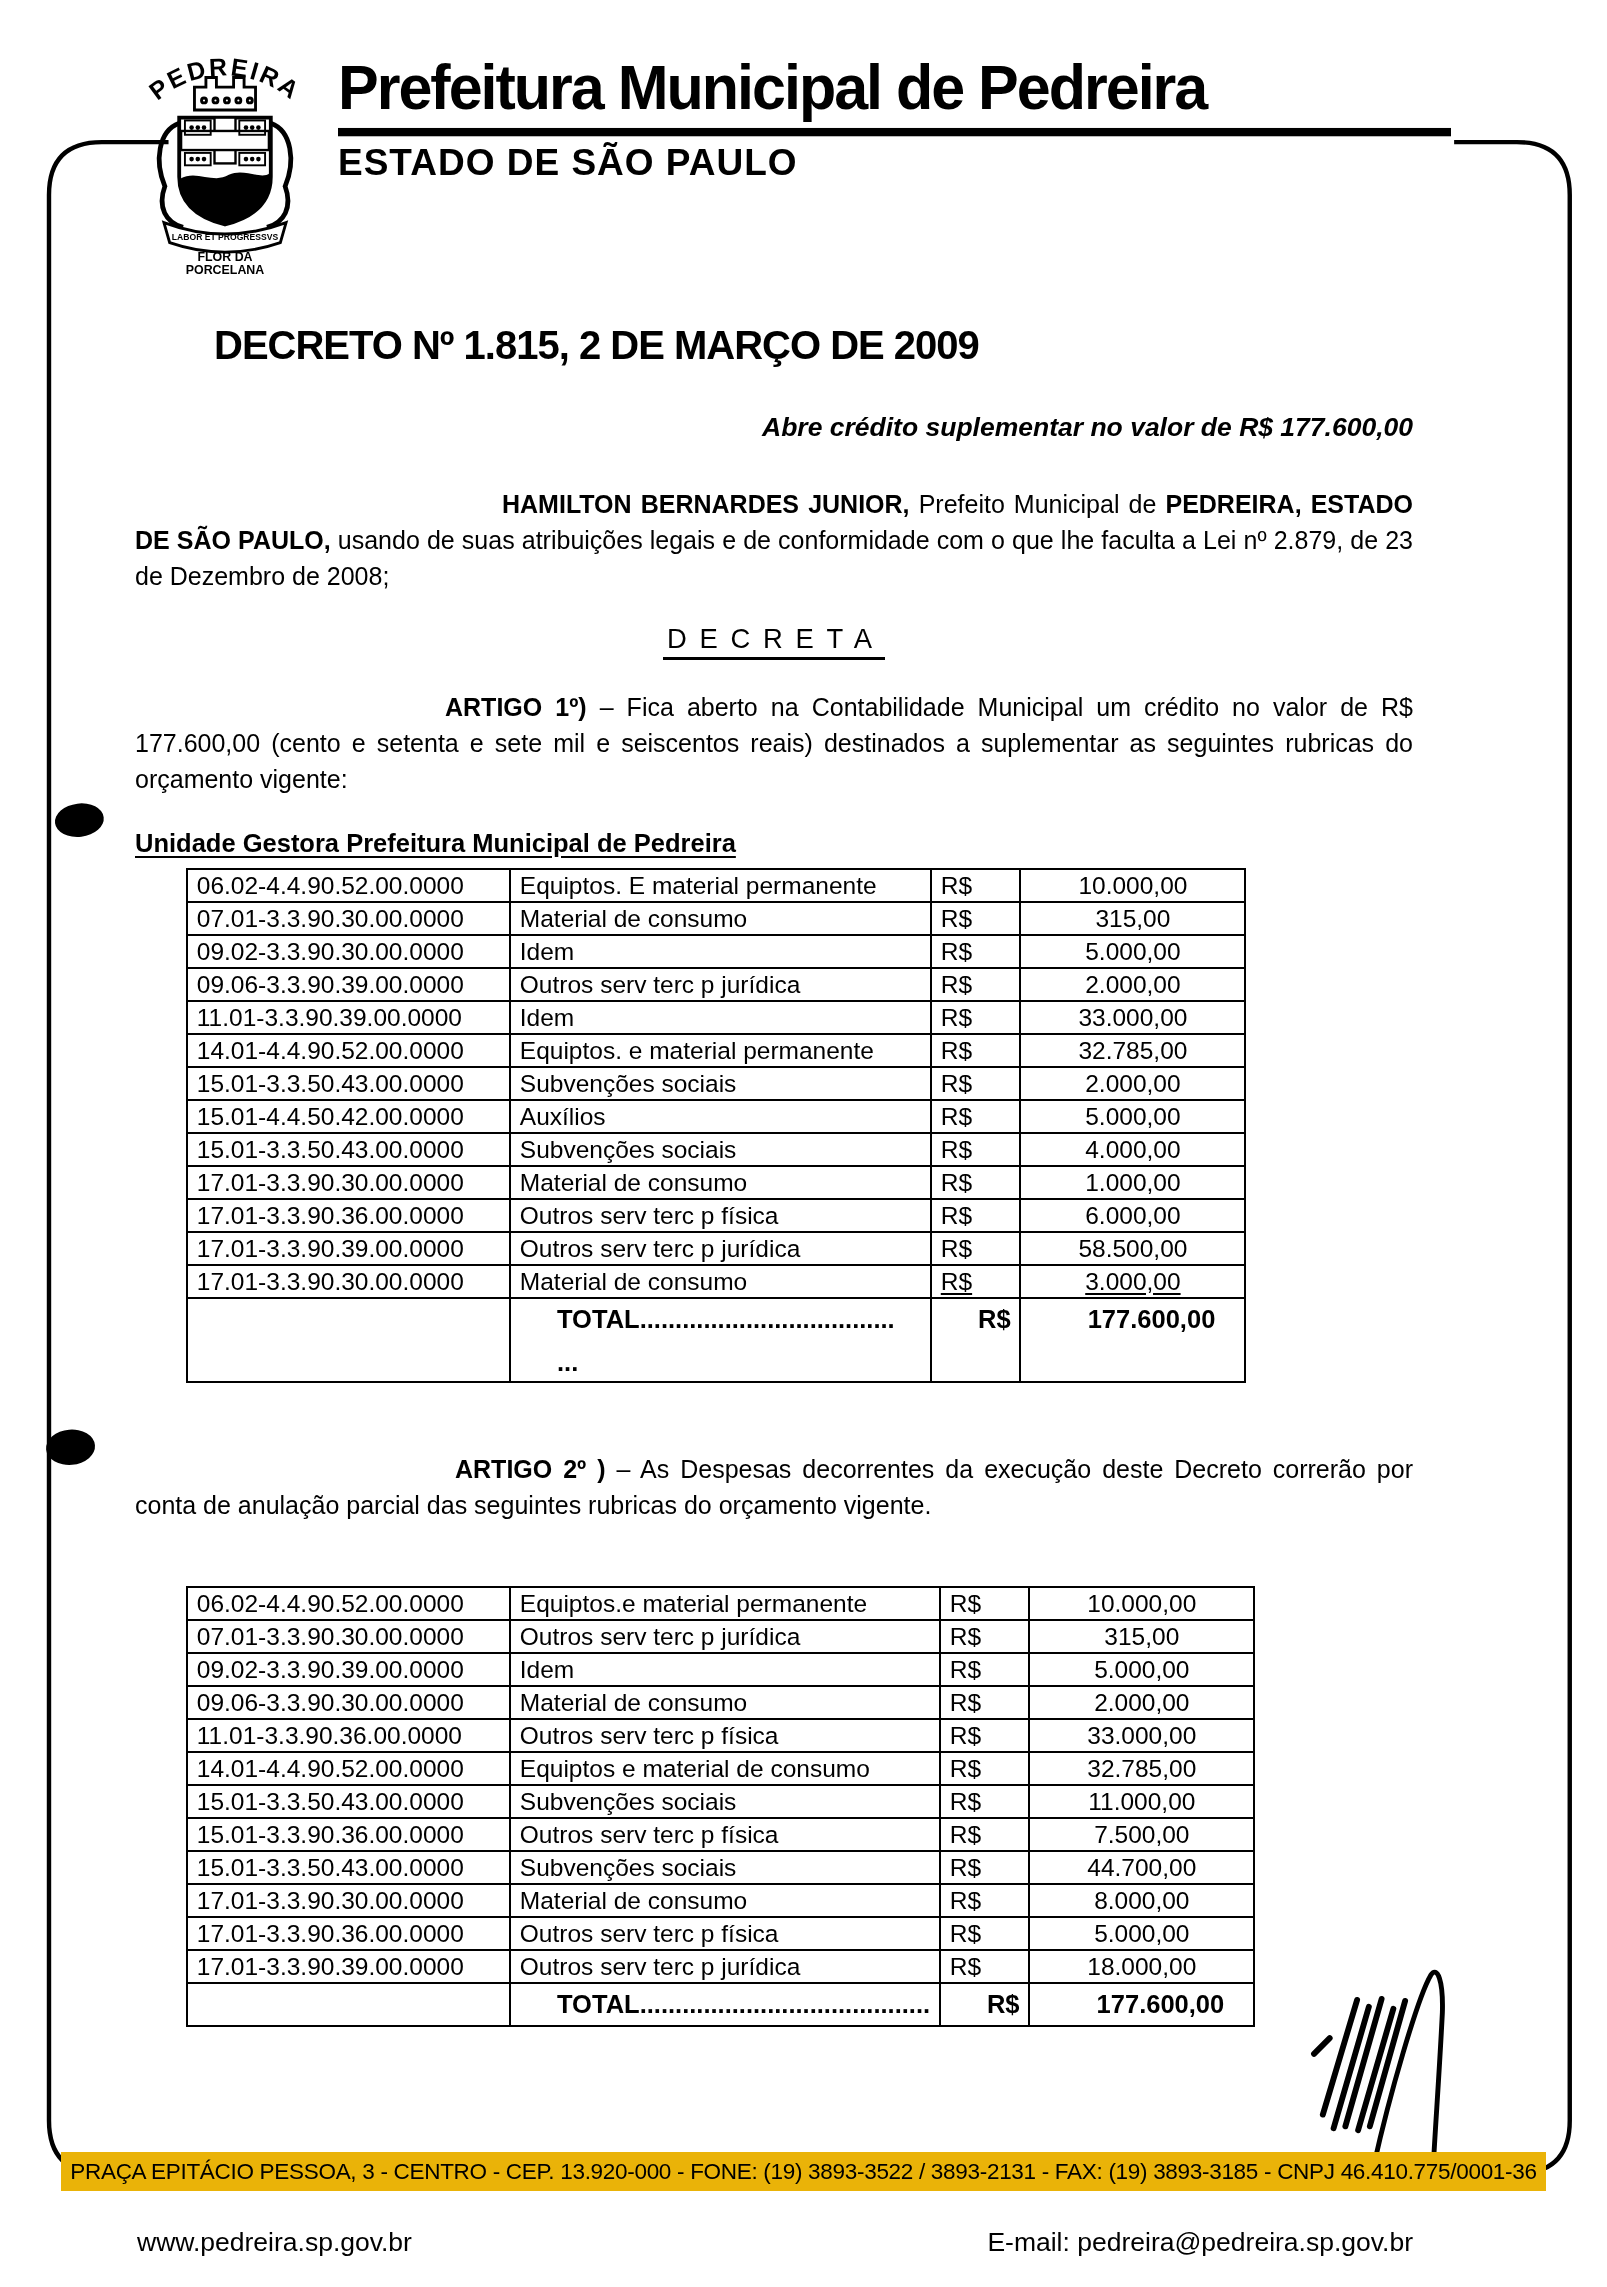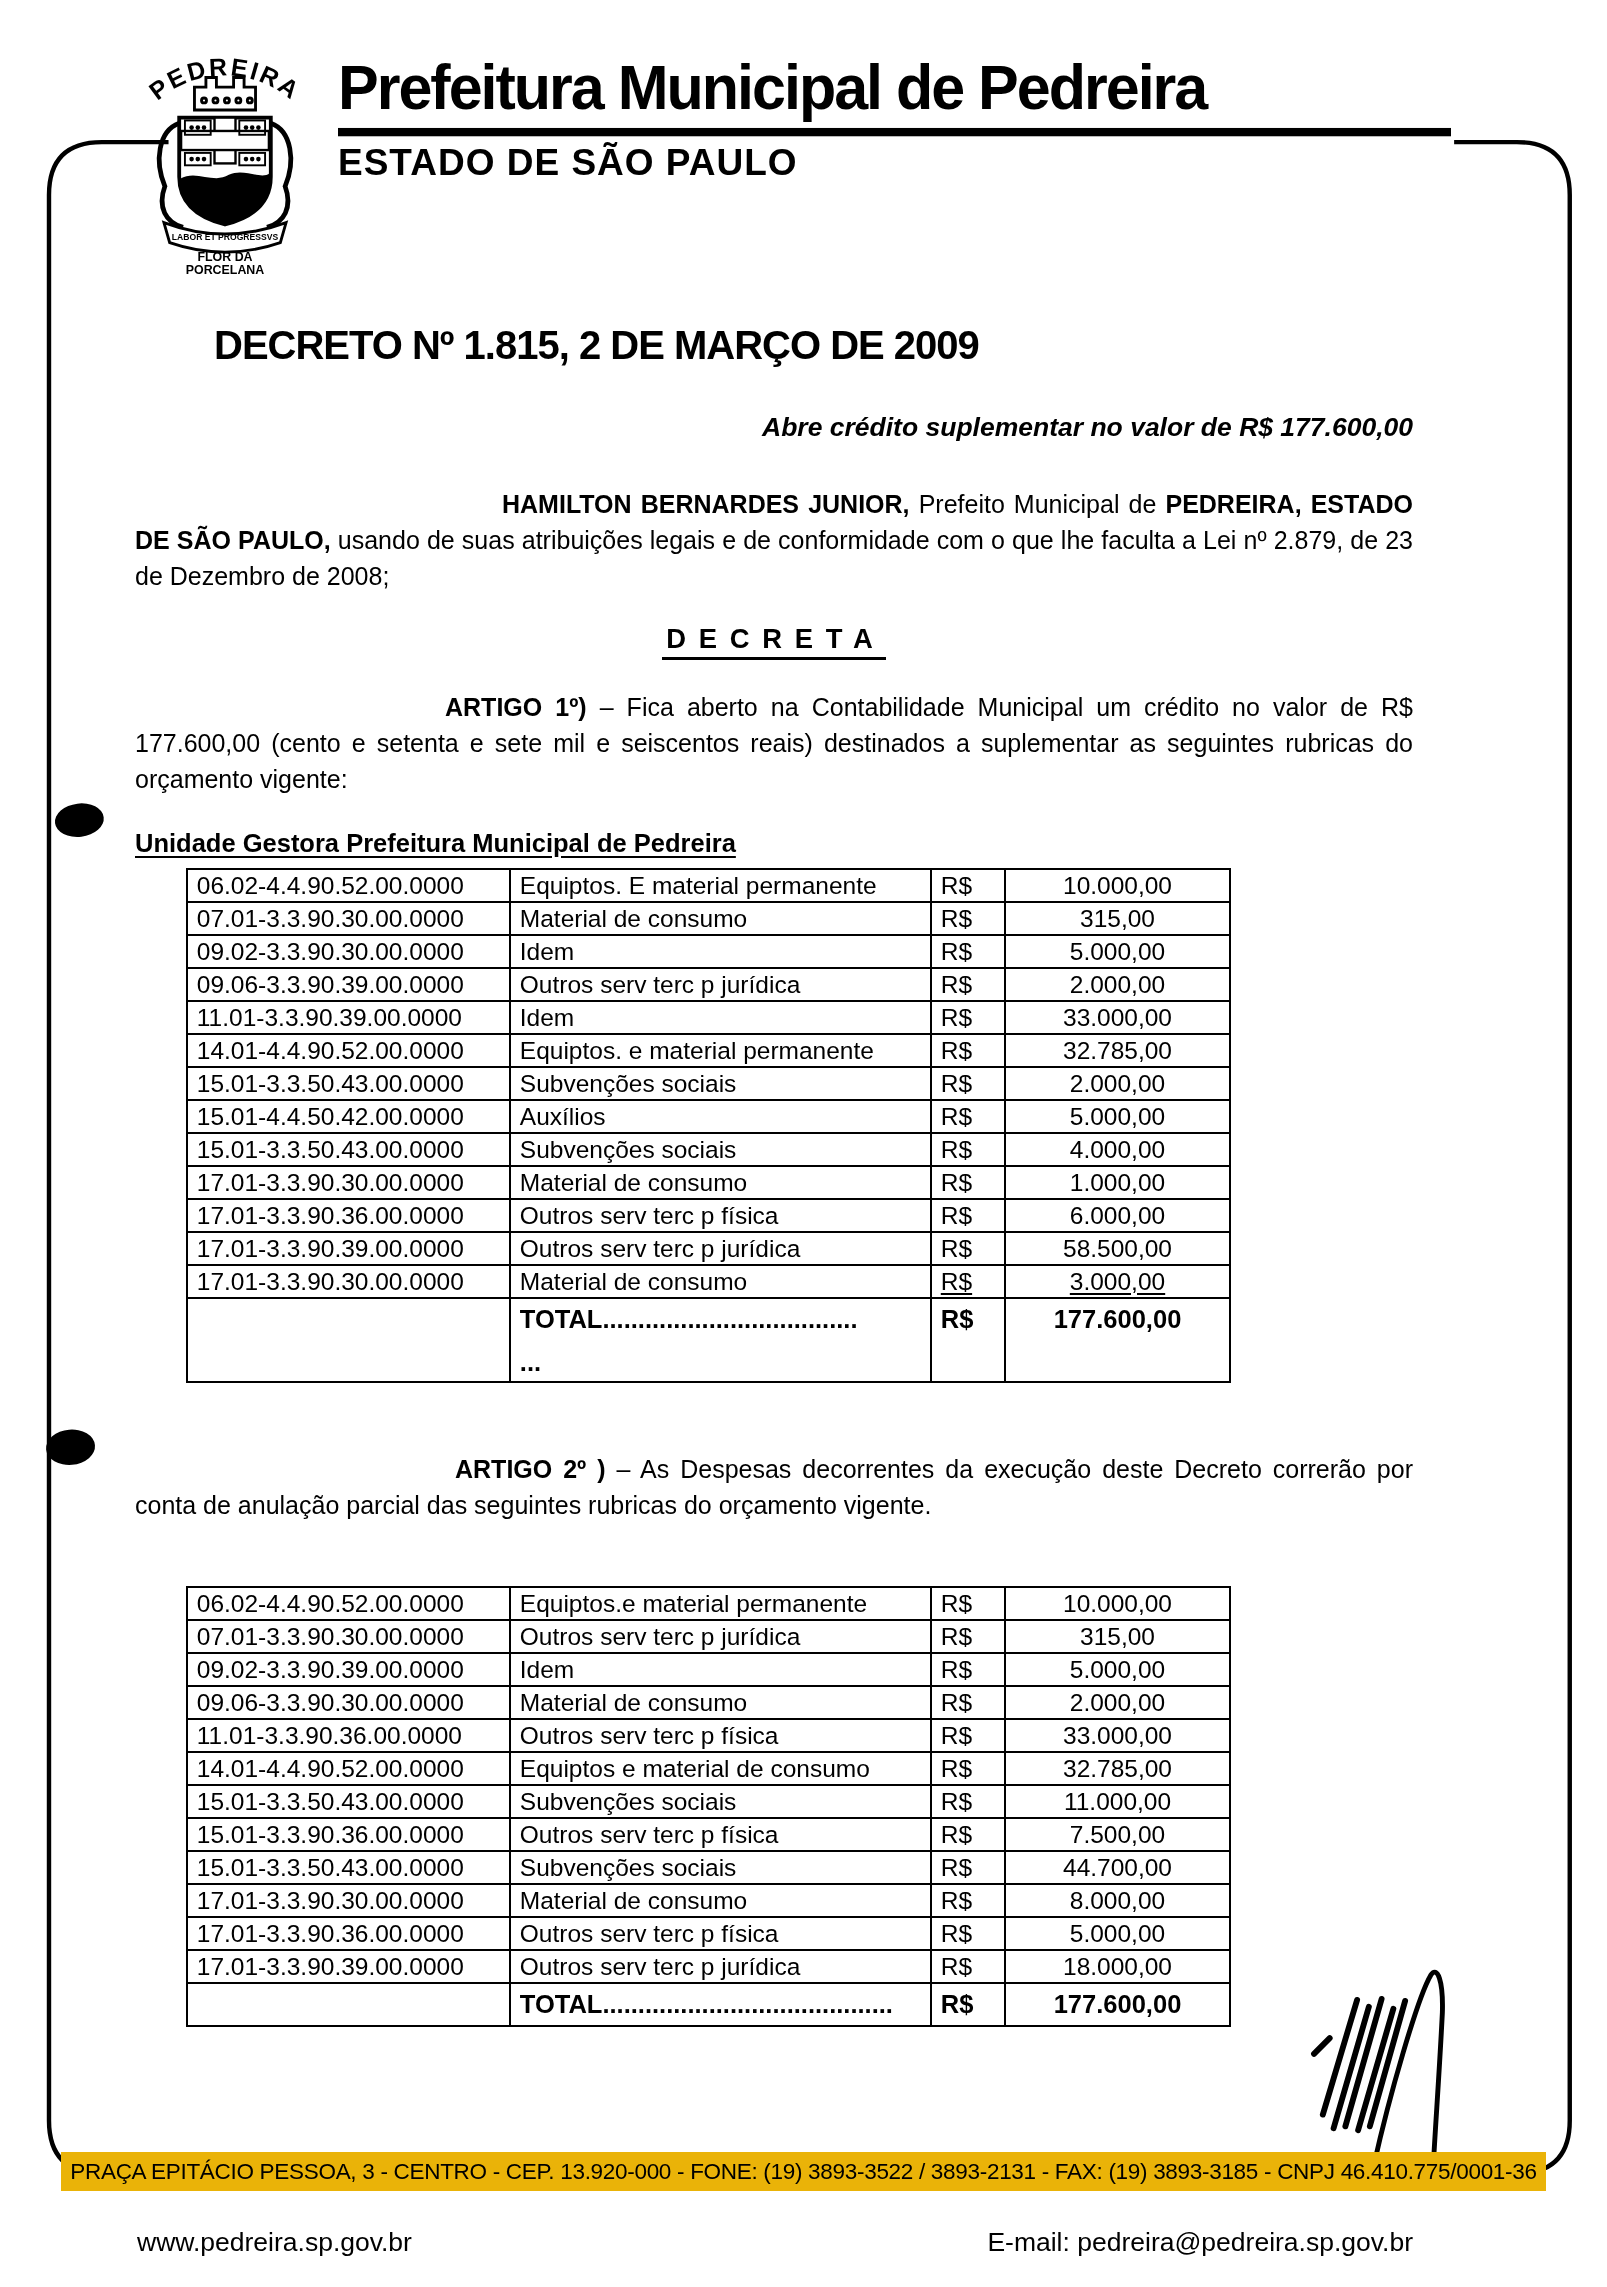--- a/index.html
+++ b/index.html
@@ -26,39 +26,39 @@
   }
 
   
   .decree-title { position:absolute; top:323px; left:214px; font-size:40px; font-weight:800; letter-spacing:-1px; }
   .decree-summary { position:absolute; top:412px; left:135px; width:1278px; text-align:right;
     font-size:26.5px; font-weight:700; font-style:italic; }
   .para { position:absolute; left:135px; width:1278px; font-size:25px; line-height:36px; text-align:justify; }
   .intro { top:486px; text-indent:367px; }
   .decreta-wrap { position:absolute; top:623px; left:135px; width:1278px; text-align:center; }
   .decreta-wrap .decreta {
-    display:inline-block; font-size:27.4px; font-weight:700; letter-spacing:12.7px;
+    display:inline-block; font-size:27.4px; font-weight:400; letter-spacing:12.7px;
     border-bottom:3.9px solid #000; padding-bottom:2px; padding-left:3.9px;
   }
   .article1 { top:689px; text-indent:310px; }
   .unit-heading { position:absolute; top:829px; left:135px; font-size:25.5px; font-weight:700;
     text-decoration:underline; text-underline-offset:3.9px; }
   .article2 { top:1451px; text-indent:320px; }
 
   
   table.budget { border-collapse:collapse; position:absolute; left:186px; table-layout:fixed; }
   #table1 { top:868px; }
   #table2 { top:1586px; }
   table.budget td { border:2.5px solid #000; height:33px; font-size:24.5px; padding:1px 8.8px; overflow:hidden; white-space:nowrap; }
   td.c-code  { width:323px; }
   td.c-desc  { width:421px; }
   td.c-cur   { width:74px;  }
   td.c-val   { width:225px; text-align:center; padding-right:12.7px; }
   tr.last-entry td.c-cur, tr.last-entry td.c-val { text-decoration:underline; text-underline-offset:2.9px; }
-  tr.total-row td { font-weight:800; font-size:25.5px; }
+  tr.total-row td { font-weight:800; font-size:25.5px;padding-left:46px; }
   #table1 tr.total-row td { height:84px; vertical-align:top; padding-top:5.9px; }
   #table1 tr.total-row .dots2 { font-weight:800; margin-top:13.7px; }
   #table2 tr.total-row td { height:43px; }
 
   
   .footer-line { position:absolute; top:2152px; left:0; width:1607px; text-align:center; z-index:2; }
   .footer-line span {
     display:inline-block; background:#eab308; padding:0 9.8px;
     font-size:22.5px; font-weight:400; letter-spacing:-0.3px; line-height:39px; white-space:nowrap;
   }

